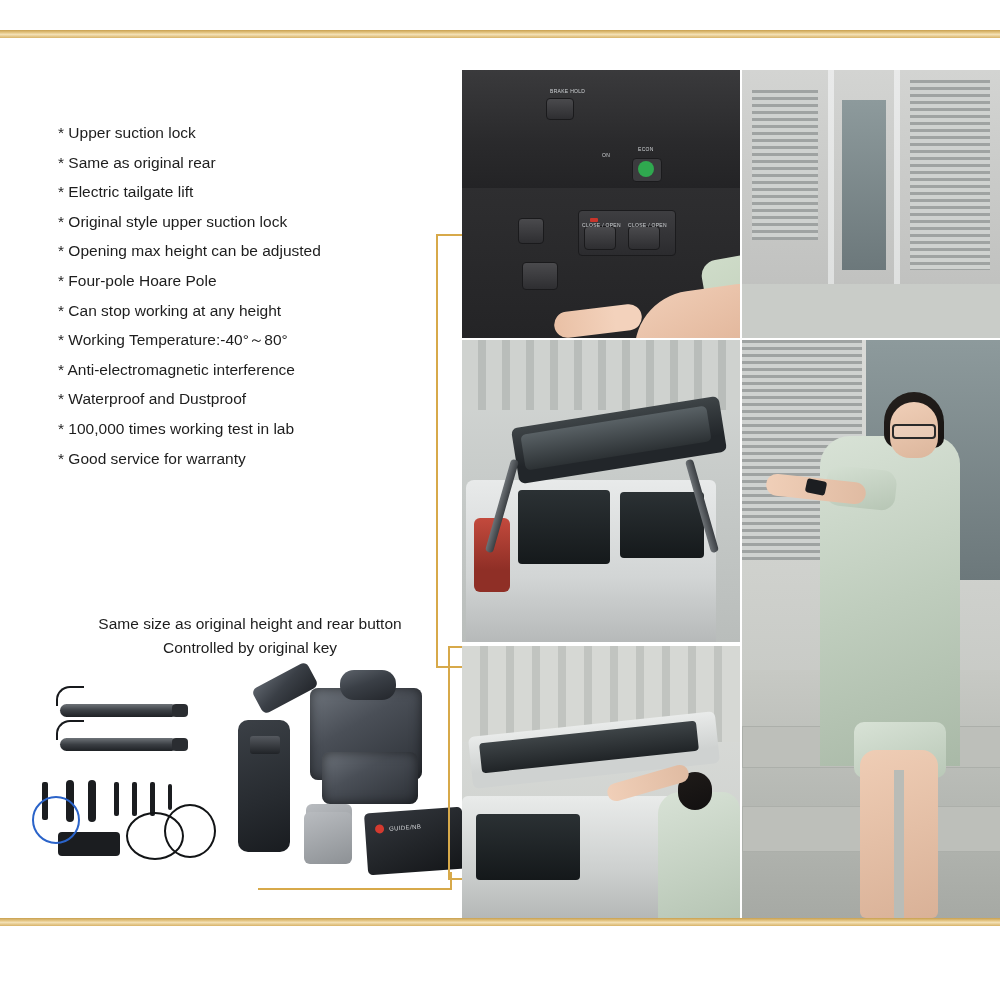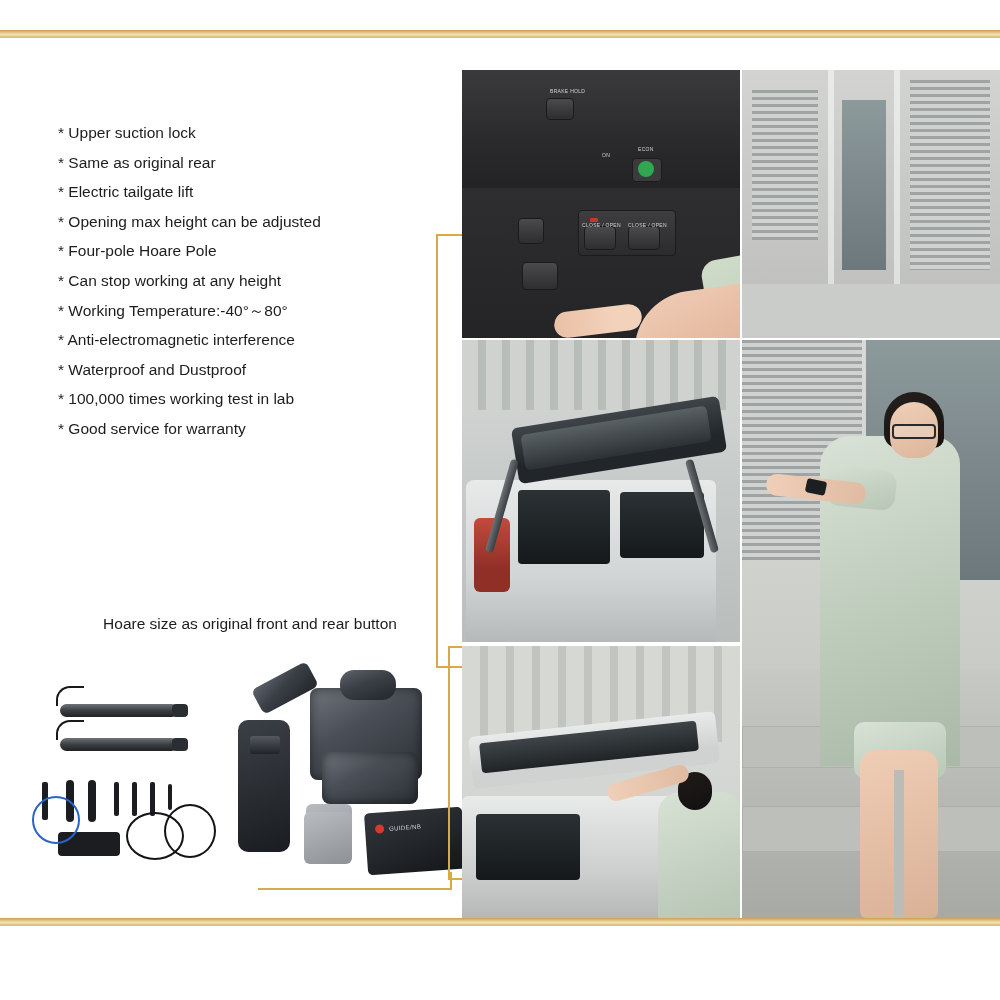--- a/index.html
+++ b/index.html
@@ -405,32 +405,34 @@
 <body>
 
 <div class="bar bar-edge-top"></div>
 <div class="bar bar-top"></div>
 <div class="bar bar-bottom"></div>
 
 <div class="features">
   <div class="feature-item">* Upper suction lock</div>
   <div class="feature-item">* Same as original rear</div>
   <div class="feature-item">* Electric tailgate lift</div>
+  <div class="feature-item">* Original style upper suction lock</div>
   <div class="feature-item">* Opening max height can be adjusted</div>
   <div class="feature-item">* Four-pole Hoare Pole</div>
   <div class="feature-item">* Can stop working at any height</div>
   <div class="feature-item">* Working Temperature:-40°～80°</div>
   <div class="feature-item">* Anti-electromagnetic interference</div>
   <div class="feature-item">* Waterproof and Dustproof</div>
   <div class="feature-item">* 100,000 times working test in lab</div>
   <div class="feature-item">* Good service for warranty</div>
 </div>
 
 <div class="caption">
-  <div>Hoare size as original front and rear button</div>
+  <div>Same size as original height and rear button</div>
+  <div>Controlled by original key</div>
 </div>
 
 <div class="parts-photo">
 
   <div class="strut" style="left:38px; top:42px; width:118px;"></div>
   <div class="strut-tip" style="left:150px; top:42px;"></div>
   <div class="wire" style="left:34px; top:24px;"></div>
   <div class="strut" style="left:38px; top:76px; width:118px;"></div>
   <div class="strut-tip" style="left:150px; top:76px;"></div>
   <div class="wire" style="left:34px; top:58px;"></div>

